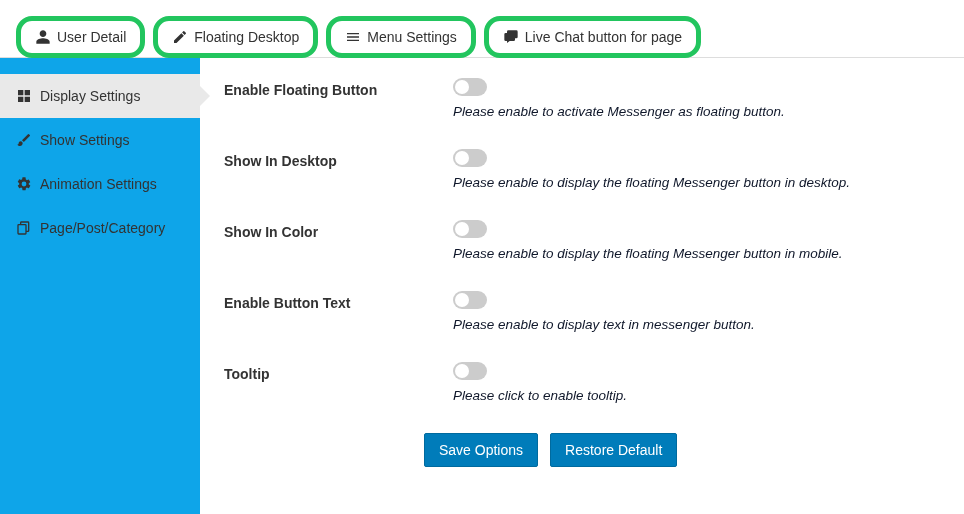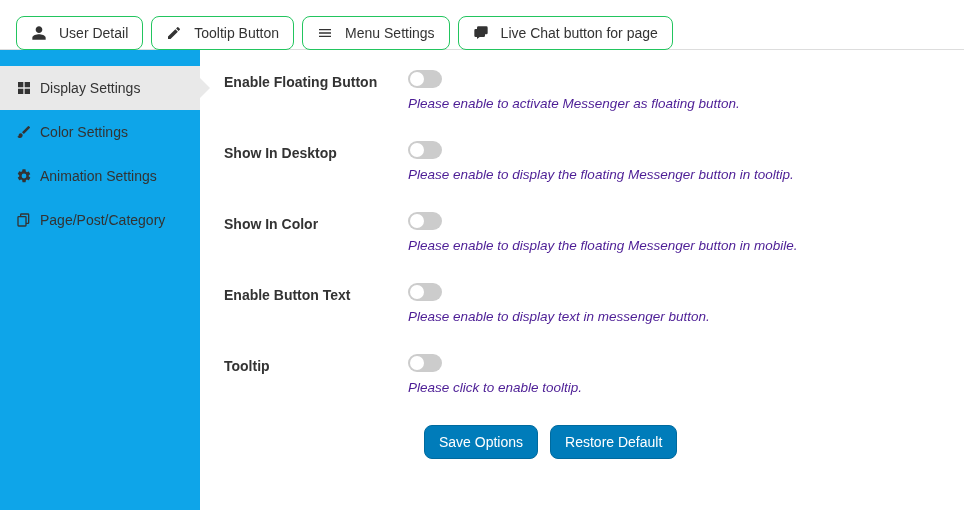--- a/index.html
+++ b/index.html
@@ -9,24 +9,24 @@
     .top-tabs {
       display: flex;
       gap: 8px;
       padding: 16px 16px 0 16px;
       border-bottom: 1px solid #ddd;
       position: relative;
     }
     .tab {
       display: flex;
       align-items: center;
-      gap: 12px;
+      gap: 6px;
       padding: 8px 14px;
-      border: 1px solid #22c55e;
-      border-radius: 8px;
+      border: 5px solid #22c55e;
+      border-radius: 16px;
       background: #fff;
       cursor: pointer;
       position: relative;
       margin-bottom: -1px;
     }
     .tab-icon { width: 16px; height: 16px; display: inline-flex; align-items: center; justify-content: center; fill: #333; }
 
     
     .main {
       display: flex;
@@ -65,32 +65,32 @@
     .content {
       flex: 1;
       padding: 20px 24px 40px 24px;
     }
     .setting-row {
       display: flex;
       align-items: flex-start;
       margin-bottom: 30px;
     }
     .setting-label {
-      width: 184px;
+      width: 229px;
       flex-shrink: 0;
       font-weight: 600;
       color: #333;
       padding-top: 4px;
     }
     .setting-control {
       flex: 1;
     }
     .setting-help {
       font-style: italic;
-      color: #4c1d95;
+      color: #0f172a;
       margin-top: 8px;
       font-size: 13.5px;
     }
 
     
     .toggle {
       width: 34px;
       height: 18px;
       background: #ccc;
       border-radius: 18px;
@@ -113,21 +113,21 @@
       display: flex;
       gap: 12px;
       margin-left: 200px;
       margin-top: 12px;
     }
     .btn {
       padding: 8px 14px;
       background: #007cba;
       color: #fff;
       border: 1px solid #006a9e;
-      border-radius: 8px;
+      border-radius: 2px;
       cursor: pointer;
     }
   </style>
 </head>
 <body>
 
 <div class="top-tabs">
   <div class="tab">
     <span class="tab-icon">
       <svg viewBox="0 0 24 24">
@@ -135,21 +135,21 @@
         </svg>
     </span>
     <span>User Detail</span>
   </div>
   <div class="tab">
     <span class="tab-icon">
       <svg viewBox="0 0 24 24">
           <path d="M3 17.25V21h3.75L17.81 9.94l-3.75-3.75L3 17.25zM20.71 7.04a1 1 0 0 0 0-1.41l-2.34-2.34a1 1 0 0 0-1.41 0l-1.83 1.83 3.75 3.75 1.83-1.83z"></path>
         </svg>
     </span>
-    <span>Tooltip Button</span>
+    <span>Floating Desktop</span>
   </div>
   <div class="tab">
     <span class="tab-icon">
       <svg viewBox="0 0 24 24">
           <path d="M3 6h18v2H3V6zm0 5h18v2H3v-2zm0 5h18v2H3v-2z"></path>
         </svg>
     </span>
     <span>Menu Settings</span>
   </div>
   <div class="tab">
@@ -171,21 +171,21 @@
           </svg>
       </span>
       <span>Display Settings</span>
     </div>
     <div class="sidebar-item">
       <span class="sidebar-icon">
         <svg viewBox="0 0 24 24">
             <path d="M7 14c-1.66 0-3 1.34-3 3 0 1.31-1.16 2-2 2 .92 1.22 2.49 2 4 2 2.21 0 4-1.79 4-4 0-1.66-1.34-3-3-3zm13.71-9.37l-1.34-1.34a.996.996 0 0 0-1.41 0L9 12.25 11.75 15l8.96-8.96a.996.996 0 0 0 0-1.41z"></path>
           </svg>
       </span>
-      <span>Color Settings</span>
+      <span>Show Settings</span>
     </div>
     <div class="sidebar-item">
       <span class="sidebar-icon">
         <svg viewBox="0 0 24 24">
             <path d="M19.14 12.94c.04-.3.06-.61.06-.94s-.02-.64-.07-.94l2.03-1.58a.5.5 0 0 0 .12-.64l-1.92-3.32a.5.5 0 0 0-.61-.22l-2.39.96a7.03 7.03 0 0 0-1.62-.94l-.36-2.54A.5.5 0 0 0 13.9 2h-3.8a.5.5 0 0 0-.49.42l-.36 2.54c-.59.24-1.13.56-1.62.94l-2.39-.96a.5.5 0 0 0-.61.22L2.71 8.48a.5.5 0 0 0 .12.64l2.03 1.58c-.05.3-.07.63-.07.94s.02.64.07.94l-2.03 1.58a.5.5 0 0 0-.12.64l1.92 3.32c.14.24.43.34.68.22l2.39-.96c.49.38 1.03.7 1.62.94l.36 2.54c.04.24.25.42.49.42h3.8c.24 0 .45-.18.49-.42l.36-2.54a6.86 6.86 0 0 0 1.62-.94l2.39.96c.25.12.54.02.68-.22l1.92-3.32a.5.5 0 0 0-.12-.64l-2.03-1.58zM12 15.6A3.6 3.6 0 1 1 12 8.4a3.6 3.6 0 0 1 0 7.2z"></path>
           </svg>
       </span>
       <span>Animation Settings</span>
     </div>
     <div class="sidebar-item">
@@ -205,21 +205,21 @@
       <div class="setting-control">
         <div class="toggle"></div>
         <div class="setting-help">Please enable to activate Messenger as floating button.</div>
       </div>
     </div>
 
     <div class="setting-row">
       <div class="setting-label">Show In Desktop</div>
       <div class="setting-control">
         <div class="toggle"></div>
-        <div class="setting-help">Please enable to display the floating Messenger button in tooltip.</div>
+        <div class="setting-help">Please enable to display the floating Messenger button in desktop.</div>
       </div>
     </div>
 
     <div class="setting-row">
       <div class="setting-label">Show In Color</div>
       <div class="setting-control">
         <div class="toggle"></div>
         <div class="setting-help">Please enable to display the floating Messenger button in mobile.</div>
       </div>
     </div>

